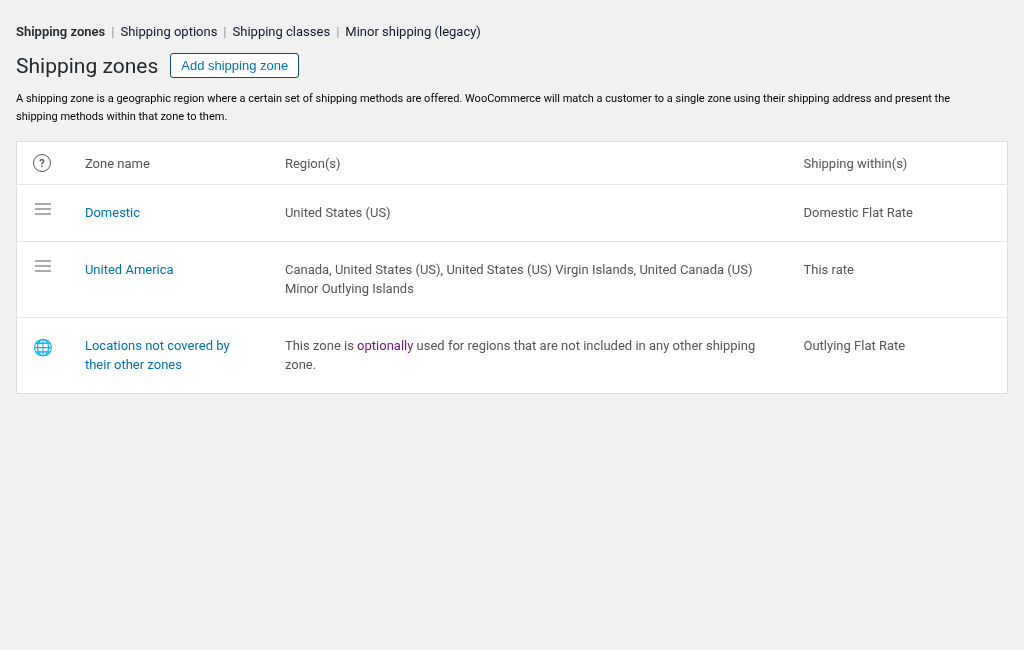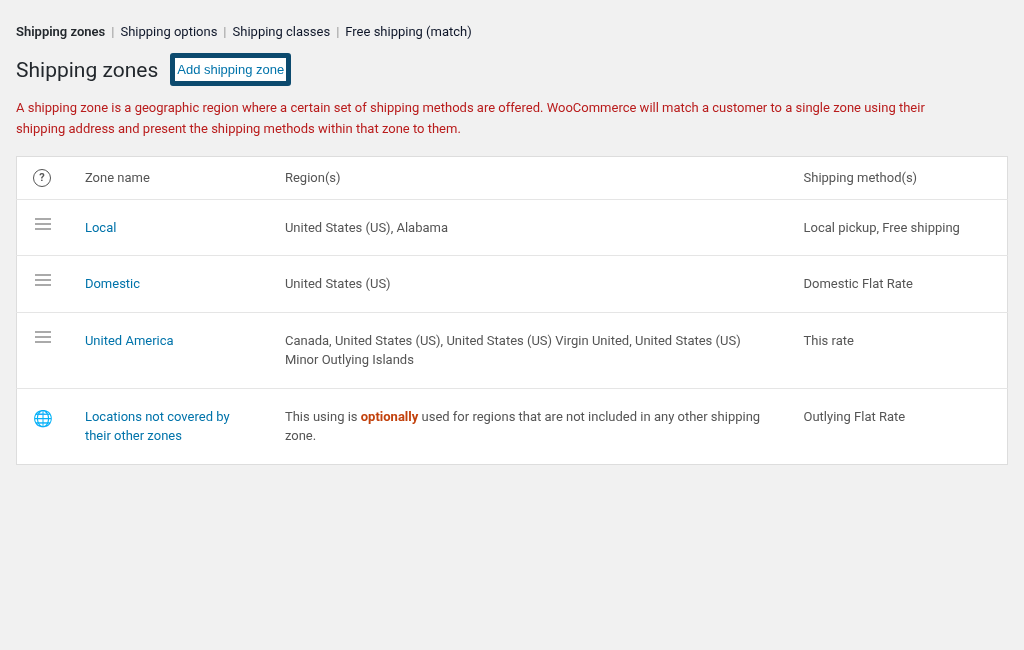--- a/index.html
+++ b/index.html
@@ -49,31 +49,31 @@
       gap: 12px;
       margin-bottom: 12px;
     }
     .page-title {
       font-size: 21px;
       font-weight: 400;
       color: #23282d;
     }
     .add-btn {
       background: #fff;
-      border: 5px solid #0c4a6e;
+      border: 1px solid #0c4a6e;
       color: #0073aa;
-      padding: 4px 2px;
+      padding: 4px 10px;
       font-size: 13px;
       border-radius: 3px;
       cursor: pointer;
       font-weight: 400;
     }
     .description {
-      font-size: 13px;
-      color: #b91c1c;
+      font-size: 11px;
+      color: #000000;
       margin-bottom: 16px;
       line-height: 1.6;
       max-width: 960px;
     }
     .shipping-table {
       background: #fff;
       border: 1px solid #ddd;
       border-radius: 3px;
       width: 100%;
       border-collapse: collapse;
@@ -145,118 +145,104 @@
       width: 18px;
       height: 18px;
       border-radius: 50%;
       border: 1.5px solid #555;
       color: #555;
       font-size: 11px;
       font-weight: 700;
       cursor: default;
     }
     .bold-text {
-      font-weight: 700;
-      color: #c2410c;
+      font-weight: 400;
+      color: #701a75;
     }
     .locations-zone-cell {
       vertical-align: middle;
     }
   </style>
 </head>
 <body>
 
 <div class="page-wrapper">
 
   <div class="nav-tabs">
     <span class="nav-tab active">Shipping zones</span>
     <span class="nav-separator">|</span>
     <a class="nav-tab nav-tab-link">Shipping options</a>
     <span class="nav-separator">|</span>
     <a class="nav-tab nav-tab-link">Shipping classes</a>
     <span class="nav-separator">|</span>
-    <a class="nav-tab nav-tab-link">Free shipping (match)</a>
+    <a class="nav-tab nav-tab-link">Minor shipping (legacy)</a>
   </div>
 
   <div class="page-header">
     <h1 class="page-title">Shipping zones</h1>
     <button class="add-btn">Add shipping zone</button>
   </div>
 
   <p class="description">A shipping zone is a geographic region where a certain set of shipping methods are offered. WooCommerce will match a customer to a single zone using their shipping address and present the shipping methods within that zone to them.</p>
 
   <table class="shipping-table">
     <thead>
       <tr>
         <th class="th-icon">
           <span class="question-icon">?</span>
         </th>
         <th class="th-zone">Zone name</th>
         <th class="th-region">Region(s)</th>
-        <th class="th-method">Shipping method(s)</th>
+        <th class="th-method">Shipping within(s)</th>
       </tr>
     </thead>
     <tbody>
 
+
       <tr>
         <td class="td-drag">
           <div class="drag-handle">
             <span></span>
             <span></span>
             <span></span>
           </div>
         </td>
         <td>
-          <a class="zone-link">Local</a>
-        </td>
-        <td>United States (US), Alabama</td>
-        <td>Local pickup, Free shipping</td>
+          <a class="zone-link">Domestic</a>
+        </td>
+        <td>United States (US)</td>
+        <td>Domestic Flat Rate</td>
       </tr>
 
       <tr>
         <td class="td-drag">
           <div class="drag-handle">
             <span></span>
             <span></span>
             <span></span>
           </div>
         </td>
         <td>
-          <a class="zone-link">Domestic</a>
-        </td>
-        <td>United States (US)</td>
-        <td>Domestic Flat Rate</td>
-      </tr>
-
-      <tr>
-        <td class="td-drag">
-          <div class="drag-handle">
-            <span></span>
-            <span></span>
-            <span></span>
-          </div>
-        </td>
-        <td>
           <a class="zone-link">United America</a>
         </td>
-        <td>Canada, United States (US), United States (US) Virgin United, United States (US) Minor Outlying Islands</td>
+        <td>Canada, United States (US), United States (US) Virgin Islands, United Canada (US) Minor Outlying Islands</td>
         <td>This rate</td>
       </tr>
 
       <tr>
         <td class="td-drag locations-zone-cell">
           <span class="globe-icon">🌐</span>
         </td>
         <td>
           <a class="zone-link">
             <span>Locations not covered by</span><br>
             <span>their other zones</span>
           </a>
         </td>
         <td>
-          <span>This using is </span><span class="bold-text">optionally</span><span> used for regions that are not included in any other shipping zone.</span>
+          <span>This zone is </span><span class="bold-text">optionally</span><span> used for regions that are not included in any other shipping zone.</span>
         </td>
         <td>Outlying Flat Rate</td>
       </tr>
     </tbody>
   </table>
 
 </div>
 
 </body></html>

